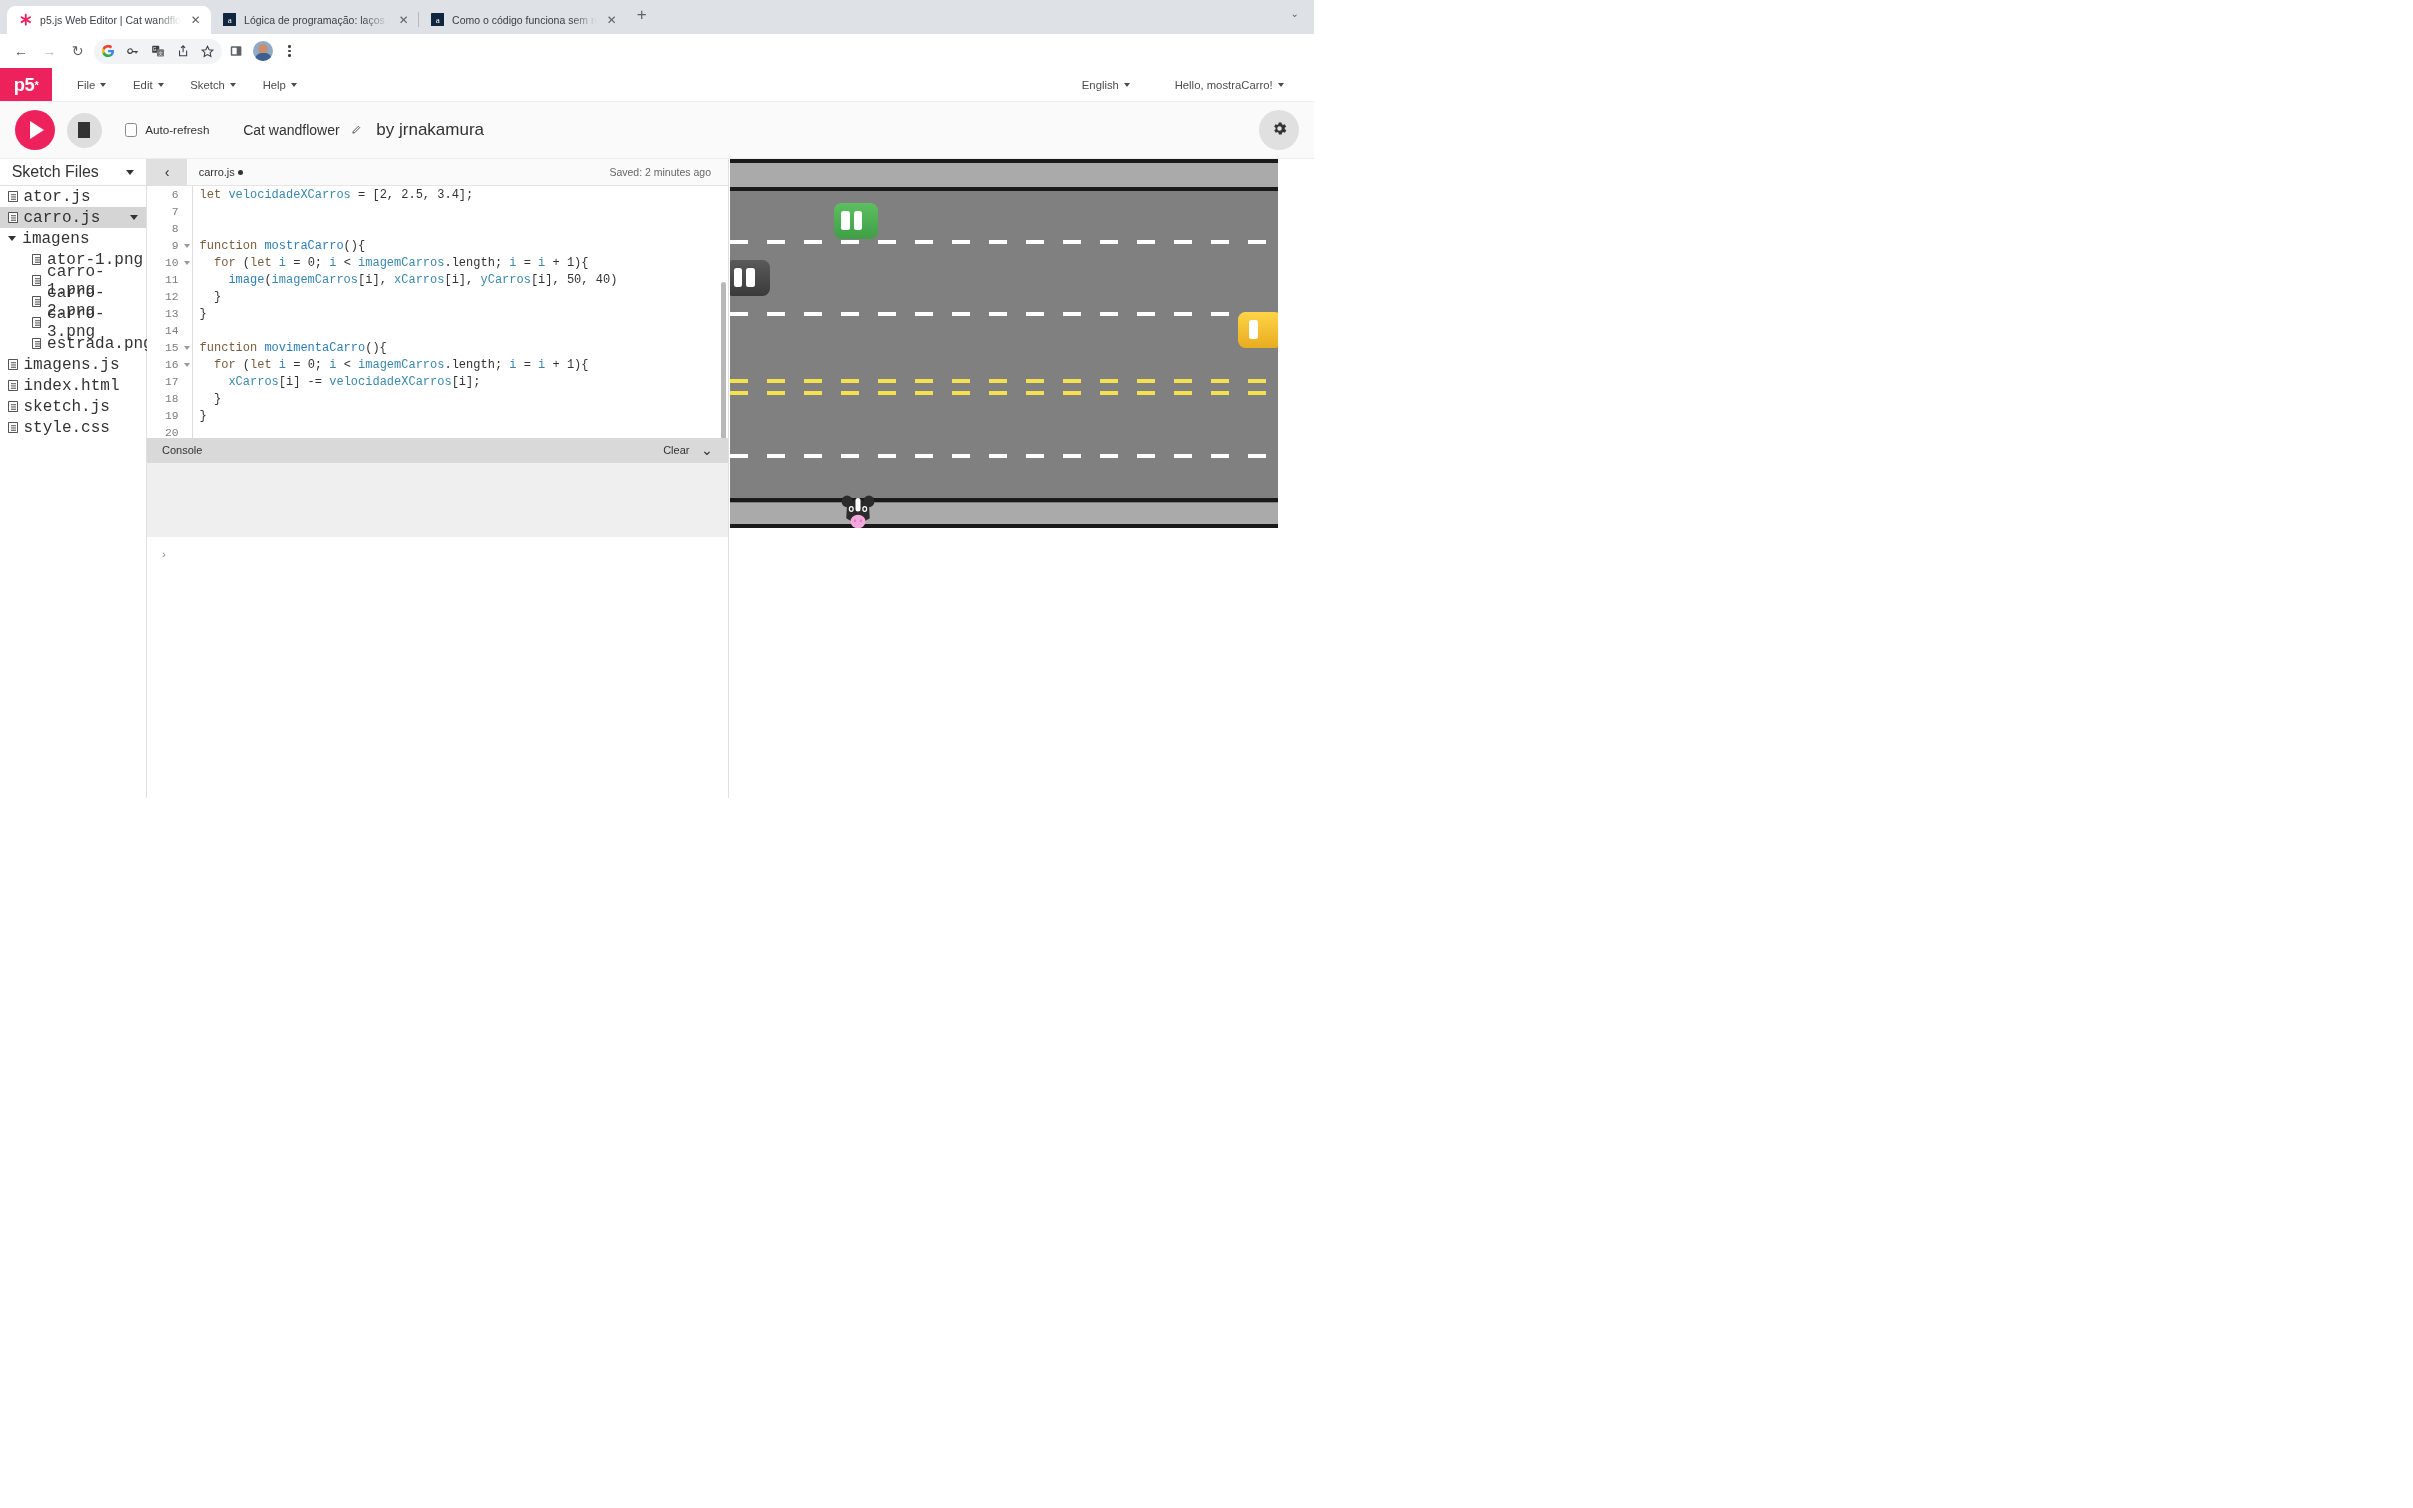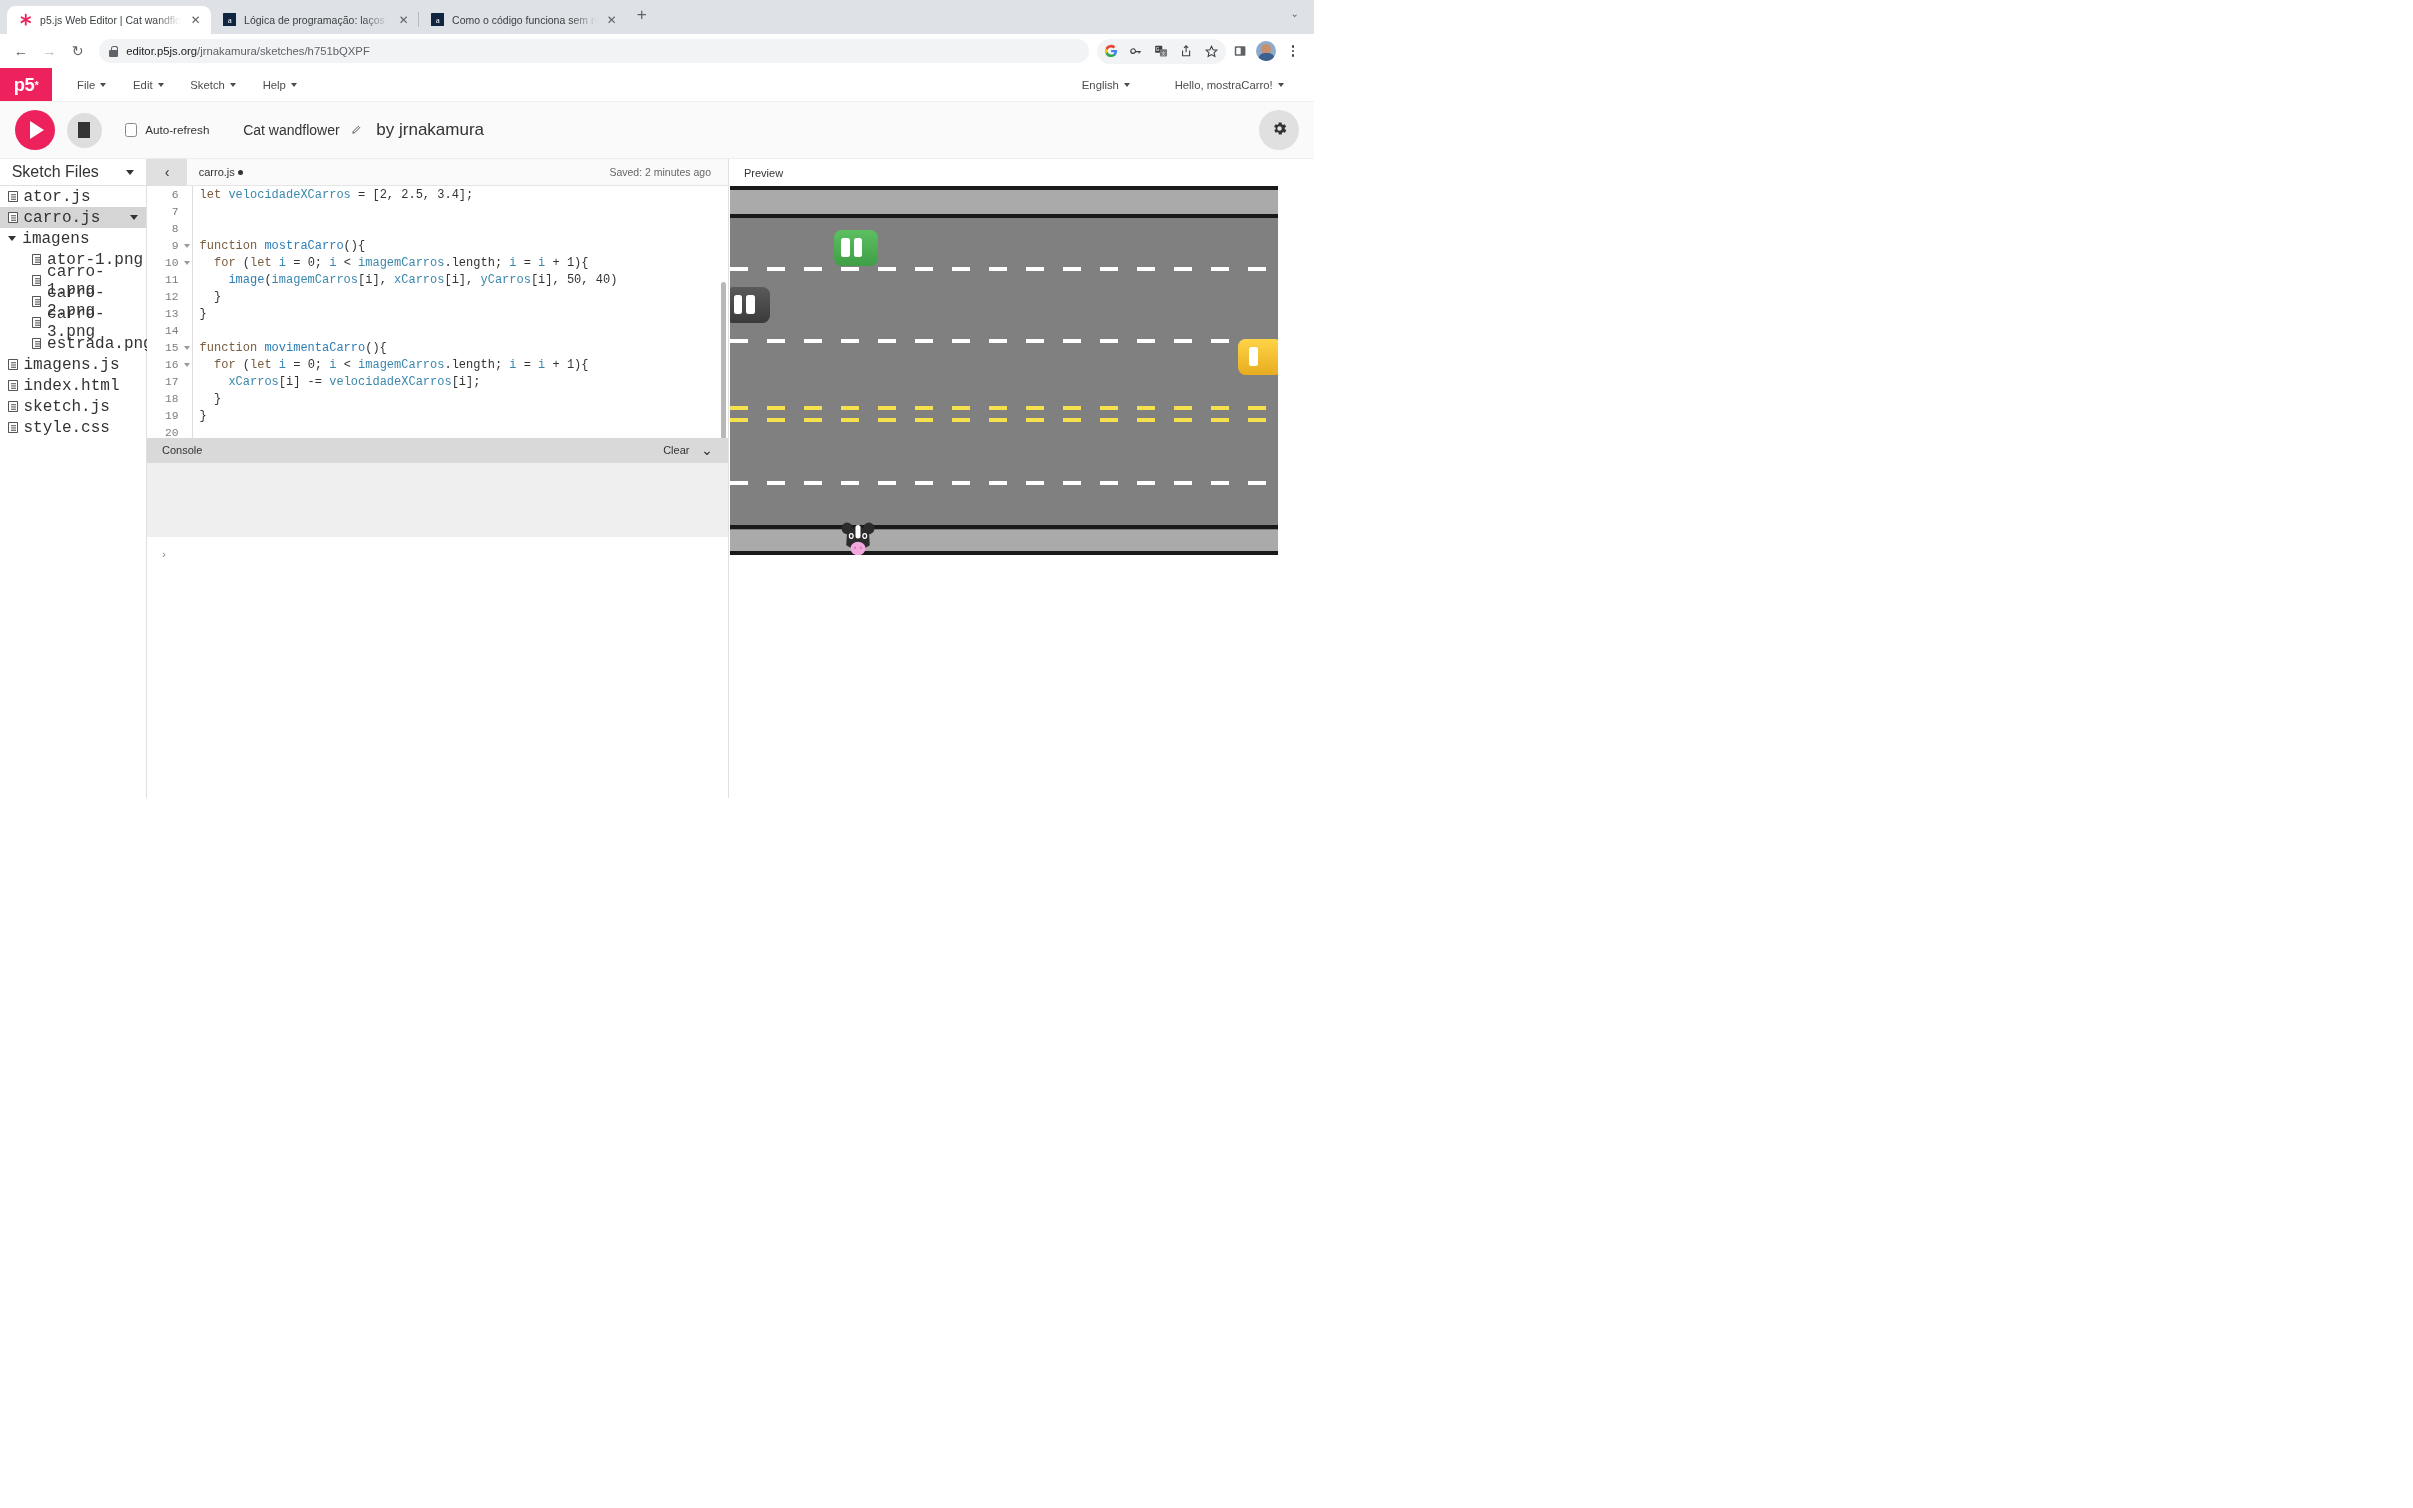--- a/index.html
+++ b/index.html
@@ -173,24 +173,20 @@
     <div class="newtab">+</div>
     <div class="tabstrip-spacer"></div>
     <div class="chev-down-win">⌄</div>
   </div>
 
   <div class="urlbar-row">
     <div class="nav-btn">←</div>
     <div class="nav-btn disabled">→</div>
     <div class="nav-btn">↻</div>
 
-    <div class="omnibox">
-      <span class="lock"></span>
-      <span><span class="url-domain">editor.p5js.org</span><span class="url-path">/jrnakamura/sketches/h751bQXPF</span></span>
-    </div>
 
     <div class="tb-icons">
       <div class="tb-group">
         <div class="tb-icon">
           <svg width="14.2" height="14.2" viewBox="0 0 24 24">
               <path fill="#4285F4" d="M22 12.2c0-.7-.1-1.4-.2-2H12v3.9h5.6a4.8 4.8 0 0 1-2.1 3.1v2.6h3.4c2-1.8 3.1-4.5 3.1-7.6z"></path>
               <path fill="#34A853" d="M12 22c2.8 0 5.2-.9 6.9-2.5l-3.4-2.6c-.9.6-2.1 1-3.5 1a6.1 6.1 0 0 1-5.8-4.2H2.7v2.6A10 10 0 0 0 12 22z"></path>
               <path fill="#FBBC05" d="M6.2 13.7a6 6 0 0 1 0-3.8V7.3H2.7a10 10 0 0 0 0 9l3.5-2.6z"></path>
               <path fill="#EA4335" d="M12 5.9c1.6 0 3 .6 4.1 1.6l3-3A10 10 0 0 0 2.7 7.3l3.5 2.6A6.1 6.1 0 0 1 12 5.9z"></path>
             </svg>
@@ -474,21 +470,20 @@
         <span style="font-size:14.2px;line-height:0.6;">⌄</span>
       </span>
     </div>
     <div class="console-body"></div>
     <div class="console-input">
       <span>›</span>
     </div>
   </div>
 
   <div class="preview-col">
-    <div class="preview-label">Preview</div>
     <div class="canvas-wrap">
       <div class="sketch-canvas">
         <div class="shoulder" style="top:0;height:28.5px;"></div>
         <div class="edge-line" style="top:0;"></div>
         <div class="edge-line" style="top:28px;"></div>
         <div class="dash-row" style="top:81px;"></div>
         <div class="dash-row" style="top:153px;"></div>
         <div class="dash-row yellow" style="top:220px;"></div>
         <div class="dash-row yellow" style="top:232px;"></div>
         <div class="dash-row" style="top:295px;"></div>

